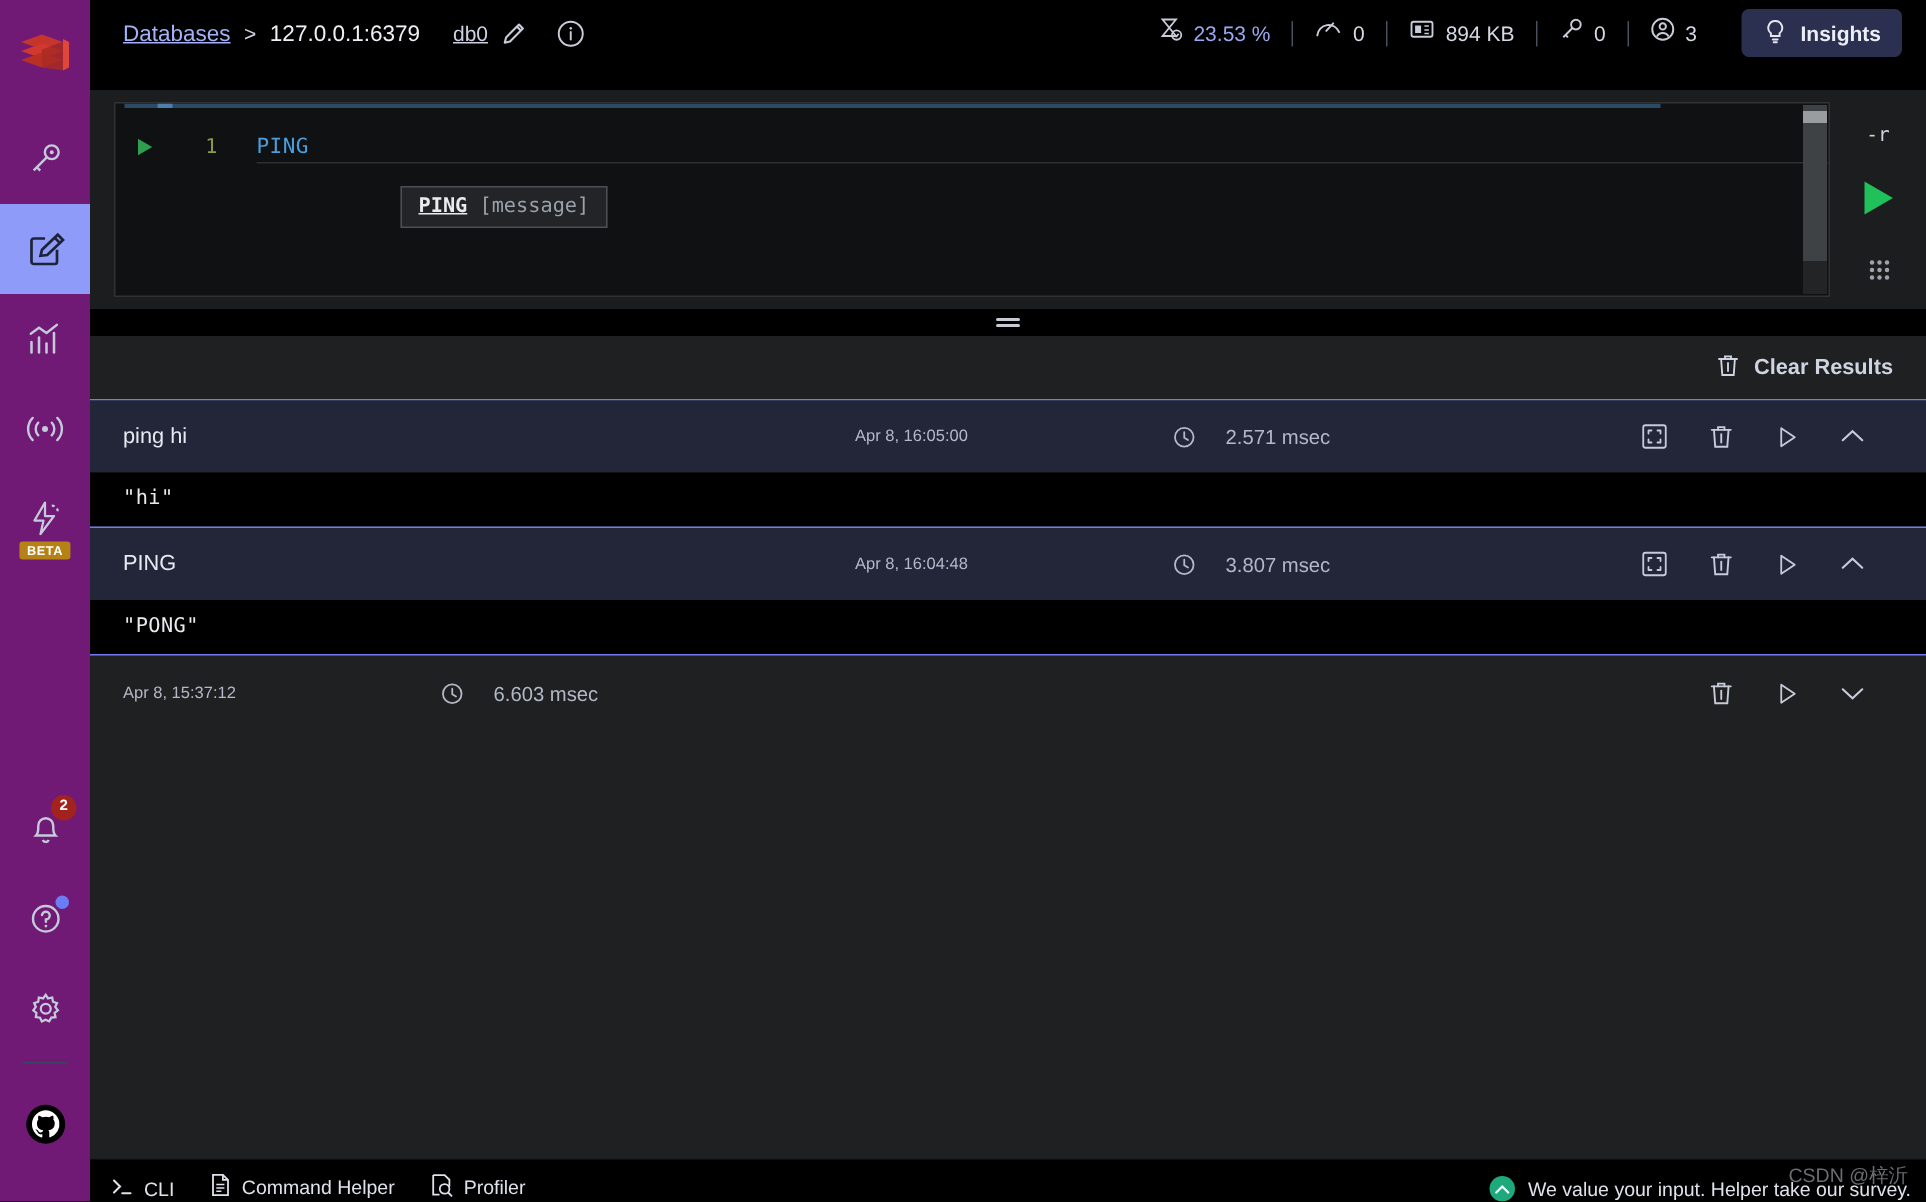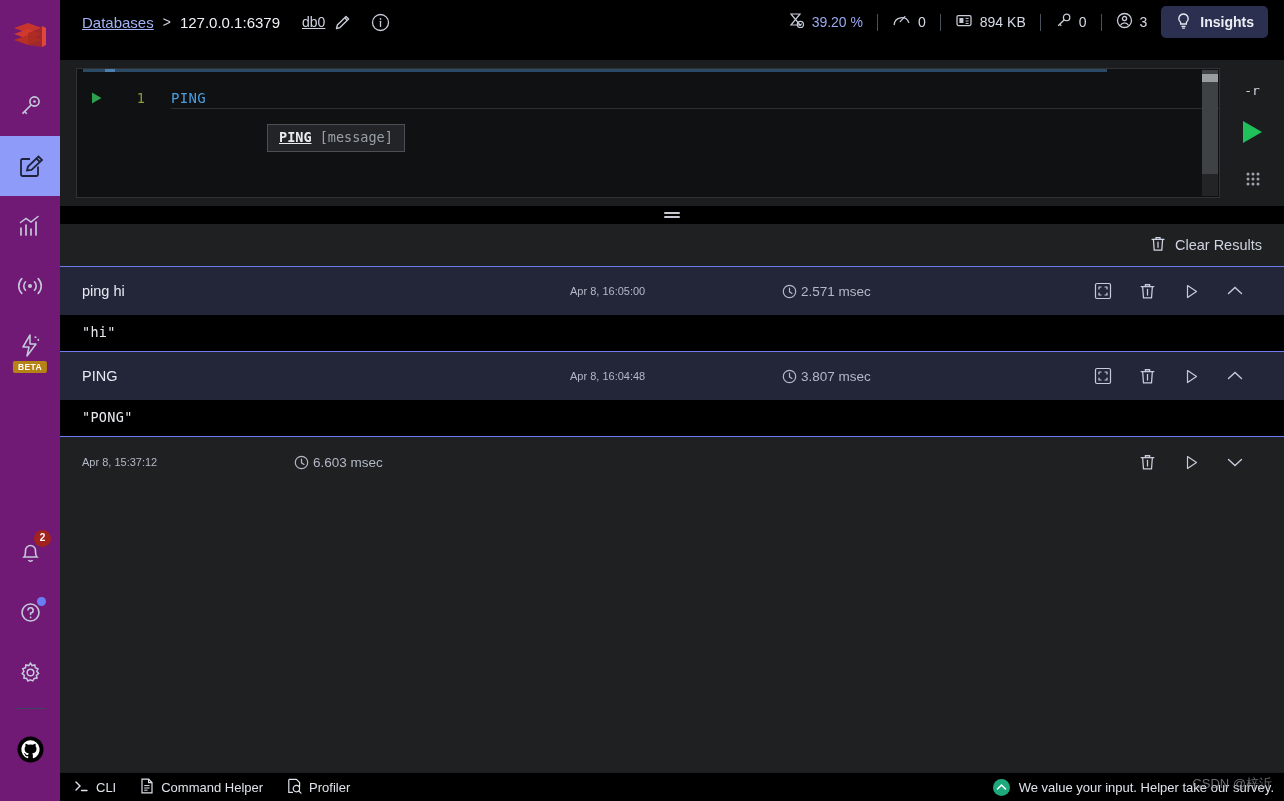--- a/index.html
+++ b/index.html
@@ -69,20 +69,21 @@
   .ic-btn { display:inline-flex; align-items:center; justify-content:center; cursor:pointer; }
   .crumb-edit { margin-left: 9px; }
   .crumb-info { margin-left: 20px; }
 
   .top-right { margin-left: auto; display: flex; align-items: center; height: 100%; }
   .metric { display: flex; align-items: center; gap: 7px; padding: 0 14px; }
   .metric .mval { font-size: 14px; color: #d6dae6; white-space: nowrap; }
   .metric .mval.accent { color: #9aa9ef; }
   .vsep { width: 1px; height: 17px; background: #4a4f5e; }
   .insights-btn {
+    margin-left: 16px;
     display: flex; align-items: center; gap: 8px;
     background: #2b3050; border-radius: 5px;
     height: 32px; padding: 0 14px; cursor: pointer;
   }
   .insights-btn span { font-size: 14px; color: #eceef5; font-weight: 600; }
 
   
   .editor-wrap {
     flex: 0 0 146px; position: relative;
     background: #1b1d1e;
@@ -154,54 +155,54 @@
   .results {
     flex: 1 1 auto; background: #1e2022; display: flex; flex-direction: column;
     min-height: 0; margin-left: 0;
   }
   .results-head {
     height: 42px; flex: 0 0 42px; display: flex; align-items: center;
     justify-content: flex-end; padding-right: 22px;
     background: #1e2022;
   }
   .clear-btn {
-    display: flex; align-items: center; gap: 9px; cursor: pointer;
+    display: flex; align-items: center; gap: 9px; cursor: pointer; font-weight: bold;
   }
   .clear-btn span { font-size: 14.5px; color: #cfd4e2; }
 
   .res-list { flex: 1 1 auto; overflow: hidden; background: #1e2022; }
 
   .res-group { border-top: 1px solid transparent; }
   .res-group.expanded { border: 1px solid #6f7cf0; border-left:none; border-right:none; }
   .res-group.expanded.first { border-bottom: none; }
 
   .res-row {
     height: 48px; display: flex; align-items: center;
     background: #232639; padding-left: 22px; padding-right: 40px;
     cursor: pointer;
   }
   .res-row.collapsed { background: #1e2022; }
   .res-cmd { font-size: 14.5px; color: #e7e9f2; flex: 0 0 488px; }
   .res-time { font-size: 11px; color: #b3b8c6; flex: 0 0 212px; }
-  .res-dur { display: flex; align-items: center; gap: 4px; flex: 0 0 230px; }
+  .res-dur { display: flex; align-items: center; gap: 20px; flex: 0 0 230px; }
   .res-dur span { font-size: 13.5px; color: #b3b8c6; }
   .res-acts { margin-left: auto; display: flex; align-items: center; gap: 26px; }
   .res-acts .ic-btn { width: 18px; height: 18px; }
   .res-acts .gap-ph { width: 18px; height: 18px; }
 
   .res-out {
     background: #000000; min-height: 36px; padding: 9px 22px 11px 22px;
     font-family: "DejaVu Sans Mono", monospace; font-size: 13.5px;
     color: #e8eaee; letter-spacing: .3px;
   }
 
   
   .bottombar {
     height: 29px; flex: 0 0 29px; background: #000000;
-    display: flex; align-items: center; padding-left: 14px;
+    display: flex; align-items: flex-end; padding-left: 14px;
     border-top: 1px solid #1a1c1e; position: relative;
   }
   .bb-item { display: flex; align-items: center; gap: 7px; margin-right: 24px; cursor: pointer; }
   .bb-item span { font-size: 13px; color: #dfe2ea; }
   .bb-right { margin-left: auto; display: flex; align-items: center; gap: 9px; padding-right: 10px; }
   .bb-right span { font-size: 13px; color: #dfe2ea; }
   .survey-dot {
     width: 17px; height: 17px; border-radius: 50%; background: #1ea97c;
     display: flex; align-items: center; justify-content: center;
   }
@@ -353,21 +354,21 @@
       <div class="top-right">
 
         <div class="metric">
           <span>
             <svg width="17" height="17" viewBox="0 0 17 17" fill="none" stroke="#c8ccd8" stroke-width="1.2">
               <path d="M3 2 H12 L7.5 7.5 L12 13 H3 L7.5 7.5 Z"></path>
               <circle cx="12.4" cy="12.4" r="3.1"></circle>
               <path d="M11.2 12.5 l.9.9 1.7-1.8" stroke-width="1.1"></path>
             </svg>
           </span>
-          <span class="mval accent">39.20 %</span>
+          <span class="mval accent">23.53 %</span>
         </div>
         <div class="vsep"></div>
 
         <div class="metric">
           <span>
             <svg width="19" height="17" viewBox="0 0 19 17" fill="none" stroke="#c8ccd8" stroke-width="1.3" stroke-linecap="round">
               <path d="M2.2 12.6 A7.6 7.6 0 0 1 16.8 10.4"></path>
               <path d="M12.8 4.6 L8.2 9.6"></path>
             </svg>
           </span>

